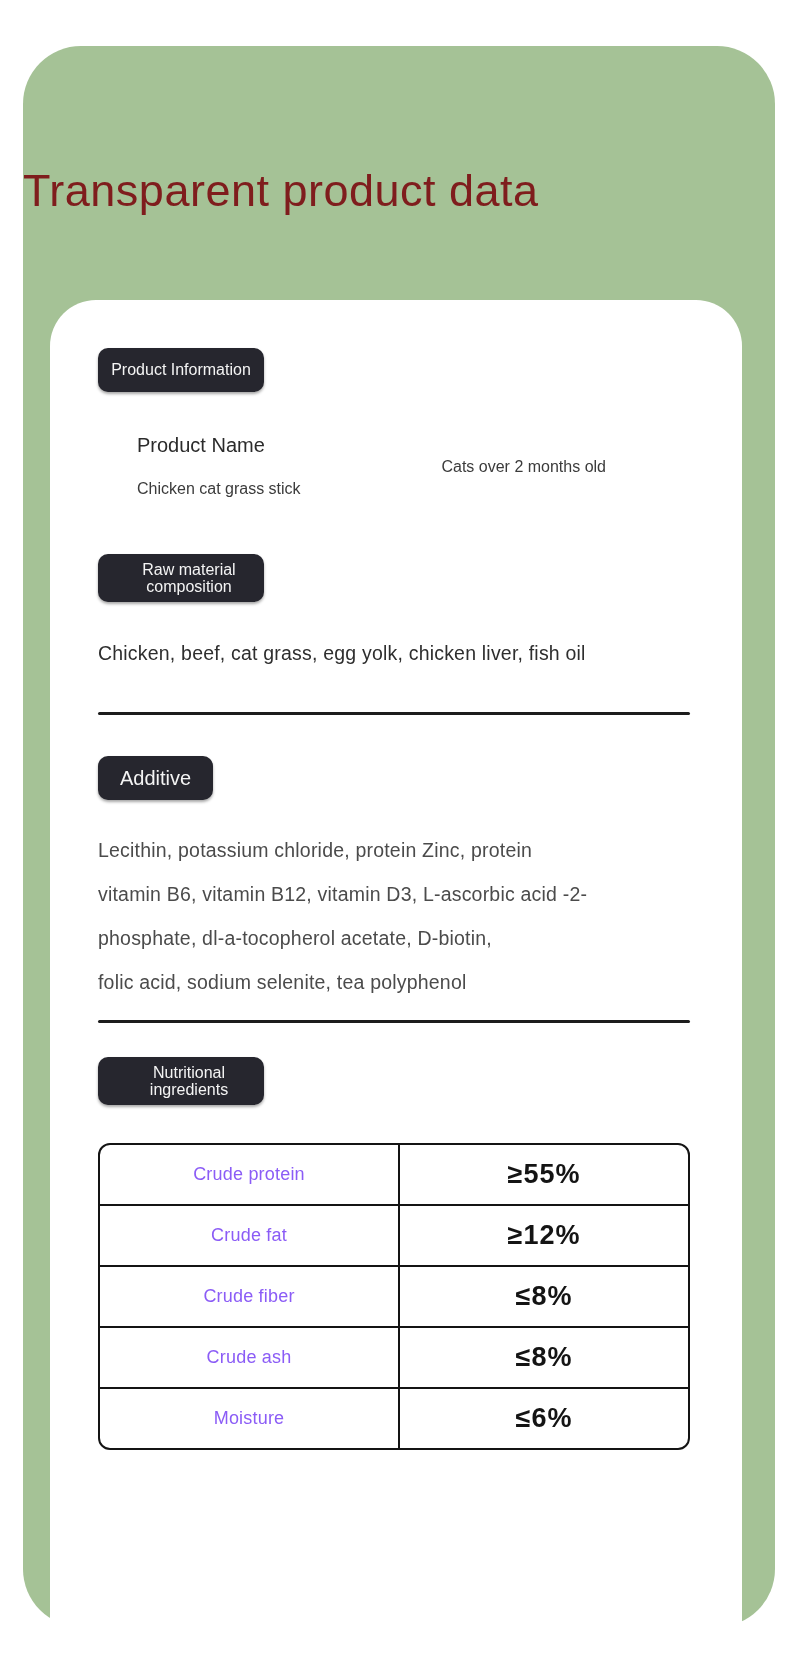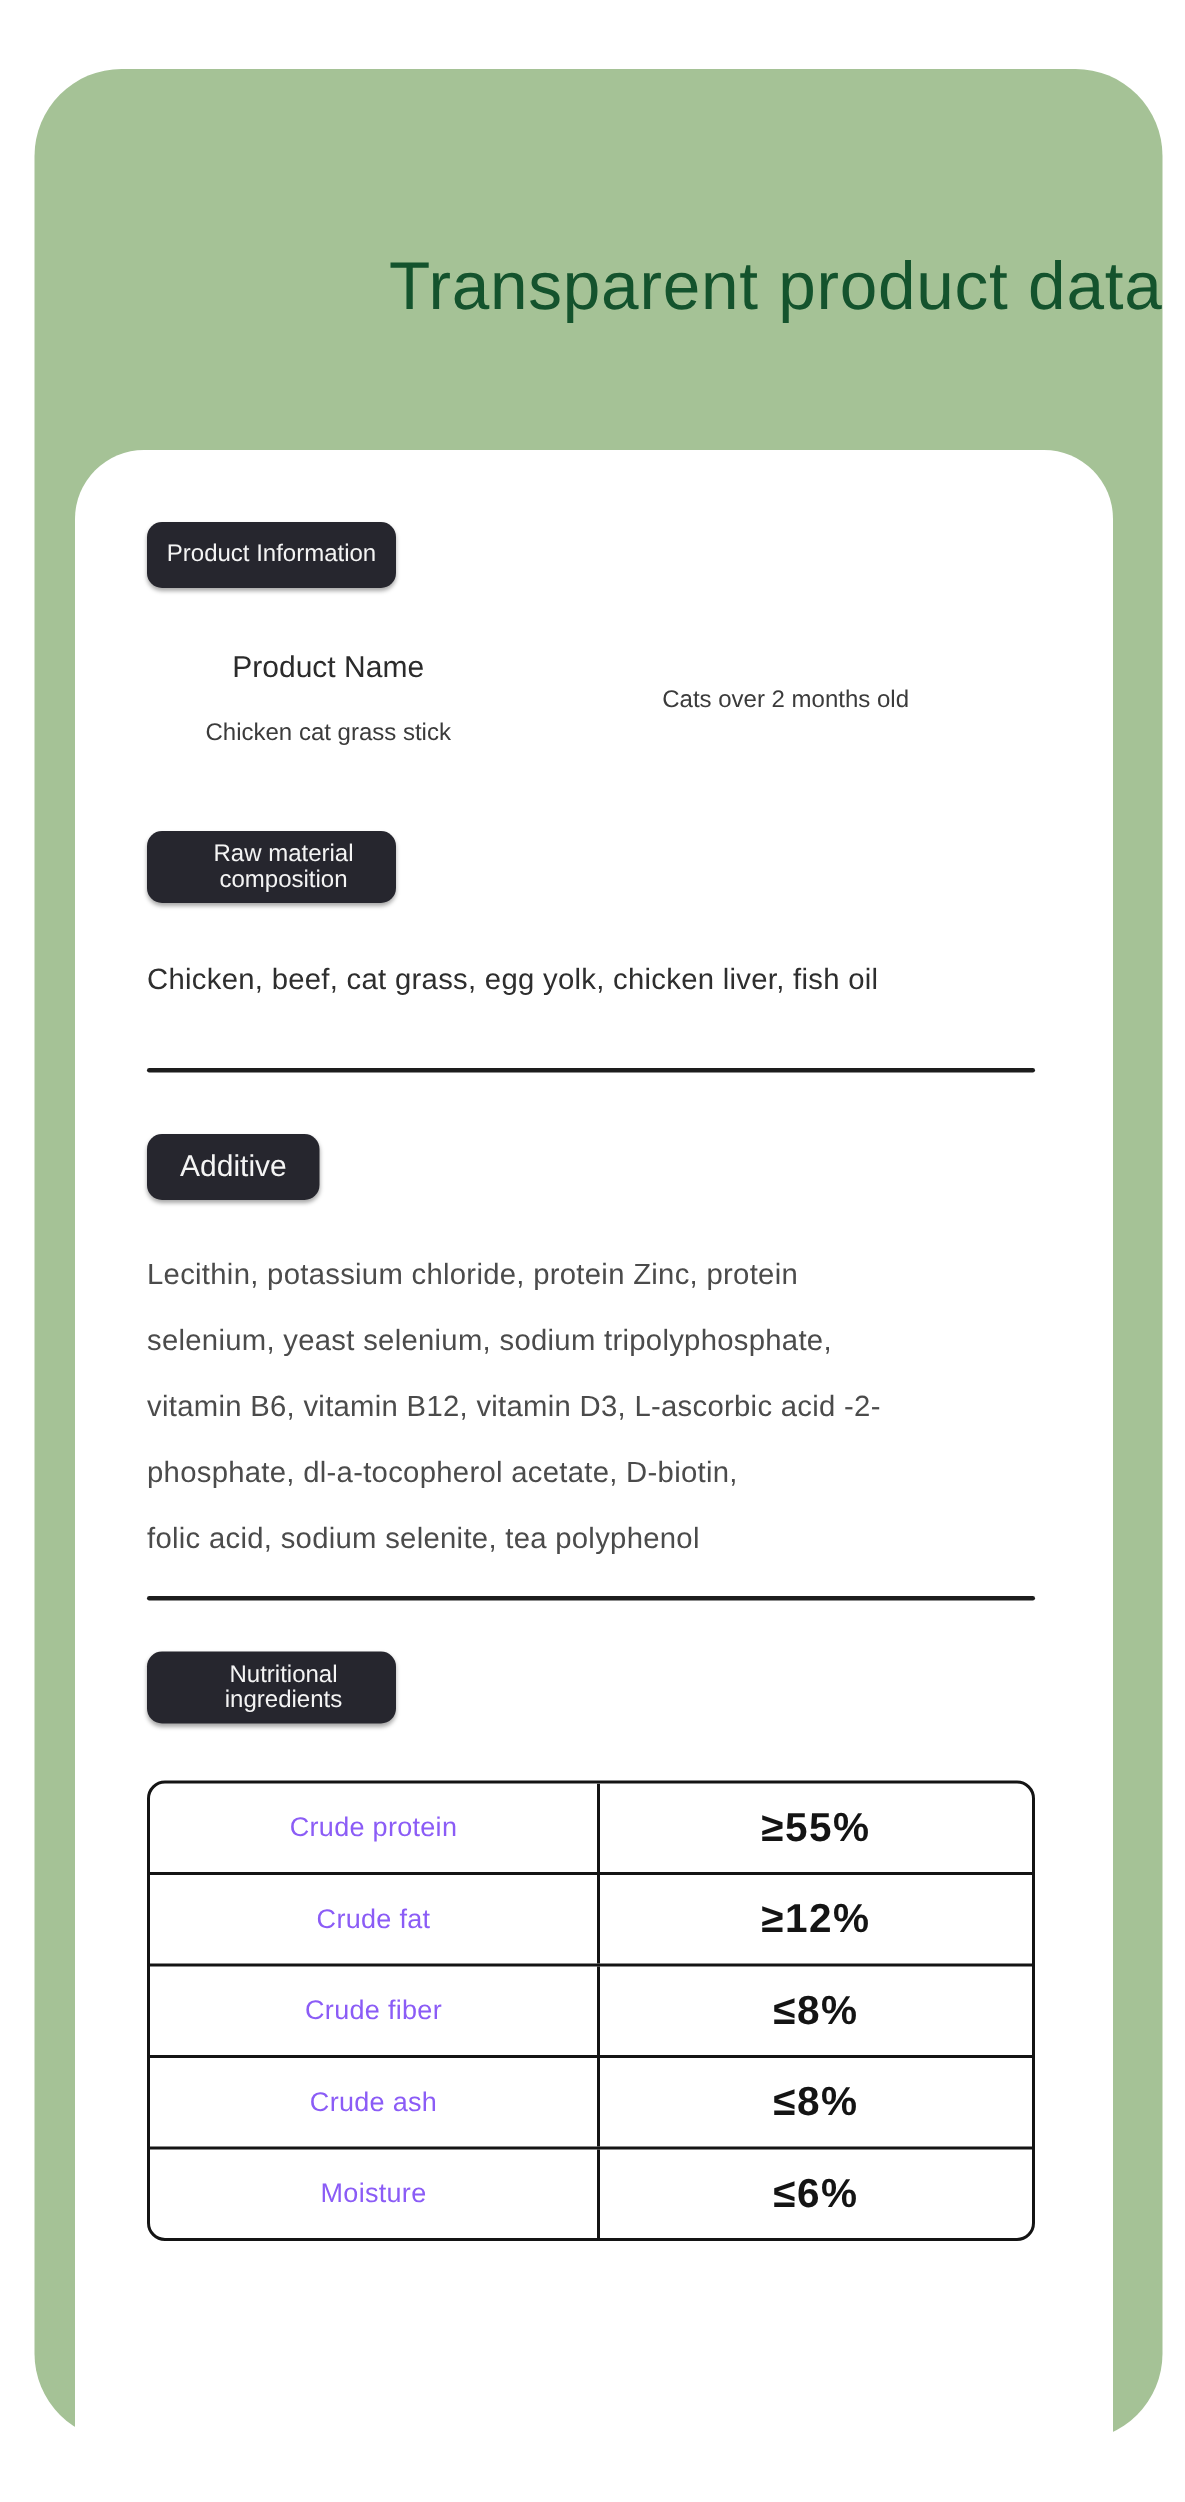--- a/index.html
+++ b/index.html
@@ -6,41 +6,40 @@
   body{
     width:790px;height:1668px;position:relative;overflow:hidden;
     font-family:"Liberation Sans","DejaVu Sans",sans-serif;
     -webkit-font-smoothing:antialiased;
   }
   .green-card{
     position:absolute;left:23px;top:46px;width:752px;height:1581px;
     background:#a5c296;border-radius:58px;
   }
   .hero-title{
-    margin:0;padding-top:118px;text-align:right;
-    font-size:45px;font-weight:400;letter-spacing:.5px;color:#14532d;
+    margin:0;padding-top:118px;text-align:left;
+    font-size:45px;font-weight:400;letter-spacing:.5px;color:#7f1d1d;
     line-height:54px;
   }
   .white-card{
     margin:82px 33px 0 27px;height:1425px;box-sizing:border-box;
     background:#ffffff;border-radius:46px;
     padding:48px 52px 40px 48px;
   }
   .badge{
     display:inline-block;background:#26262e;color:#f4f4f4;
     border-radius:10px;box-shadow:0 2px 3px rgba(0,0,0,.35);
     box-sizing:border-box;
   }
   .badge.single{font-size:16px;line-height:20px;padding:12px 13px;min-width:166px;text-align:center;}
   .badge.two-line{font-size:16px;line-height:17px;padding:7px 14px 7px 30px;min-width:166px;text-align:center;}
   .badge.big{font-size:20px;line-height:24px;padding:10px 22px;min-width:114px;text-align:center;}
   .product-row{
     display:flex;justify-content:space-between;align-items:flex-start;
     margin:40px 0 0 0;
-    text-align:center;
   }
   .product-left{margin-left:39px;}
   .product-name-label{font-size:20px;line-height:26px;color:#2b2b2b;}
   .product-name-value{font-size:16px;line-height:22px;color:#3b3b3b;margin-top:20px;}
   .product-audience{font-size:16px;line-height:22px;color:#3b3b3b;margin-top:24px;margin-right:84px;}
   .section-gap-badge2{margin-top:54px;}
   .raw-text{margin-top:38px;font-size:19.5px;line-height:26px;color:#2e2e2e;letter-spacing:.2px;}
   .divider{margin-top:46px;height:3px;background:#1d1d1d;border-radius:2px;}
   .divider.second{margin-top:16px;}
   .additive-badge-wrap{margin-top:41px;}
@@ -93,21 +92,20 @@
 
     <div class="divider"></div>
 
     
     <div class="additive-badge-wrap">
       <div class="badge big">Additive</div>
     </div>
 
     <div class="additive-text">
       <div>Lecithin, potassium chloride, protein Zinc, protein</div>
-      <div>selenium, yeast selenium, sodium tripolyphosphate,</div>
       <div>vitamin B6, vitamin B12, vitamin D3, L-ascorbic acid -2-</div>
       <div>phosphate, dl-a-tocopherol acetate, D-biotin,</div>
       <div>folic acid, sodium selenite, tea polyphenol</div>
     </div>
 
     <div class="divider second"></div>
 
     
     <div class="nutrition-badge-wrap">
       <div class="badge two-line">

